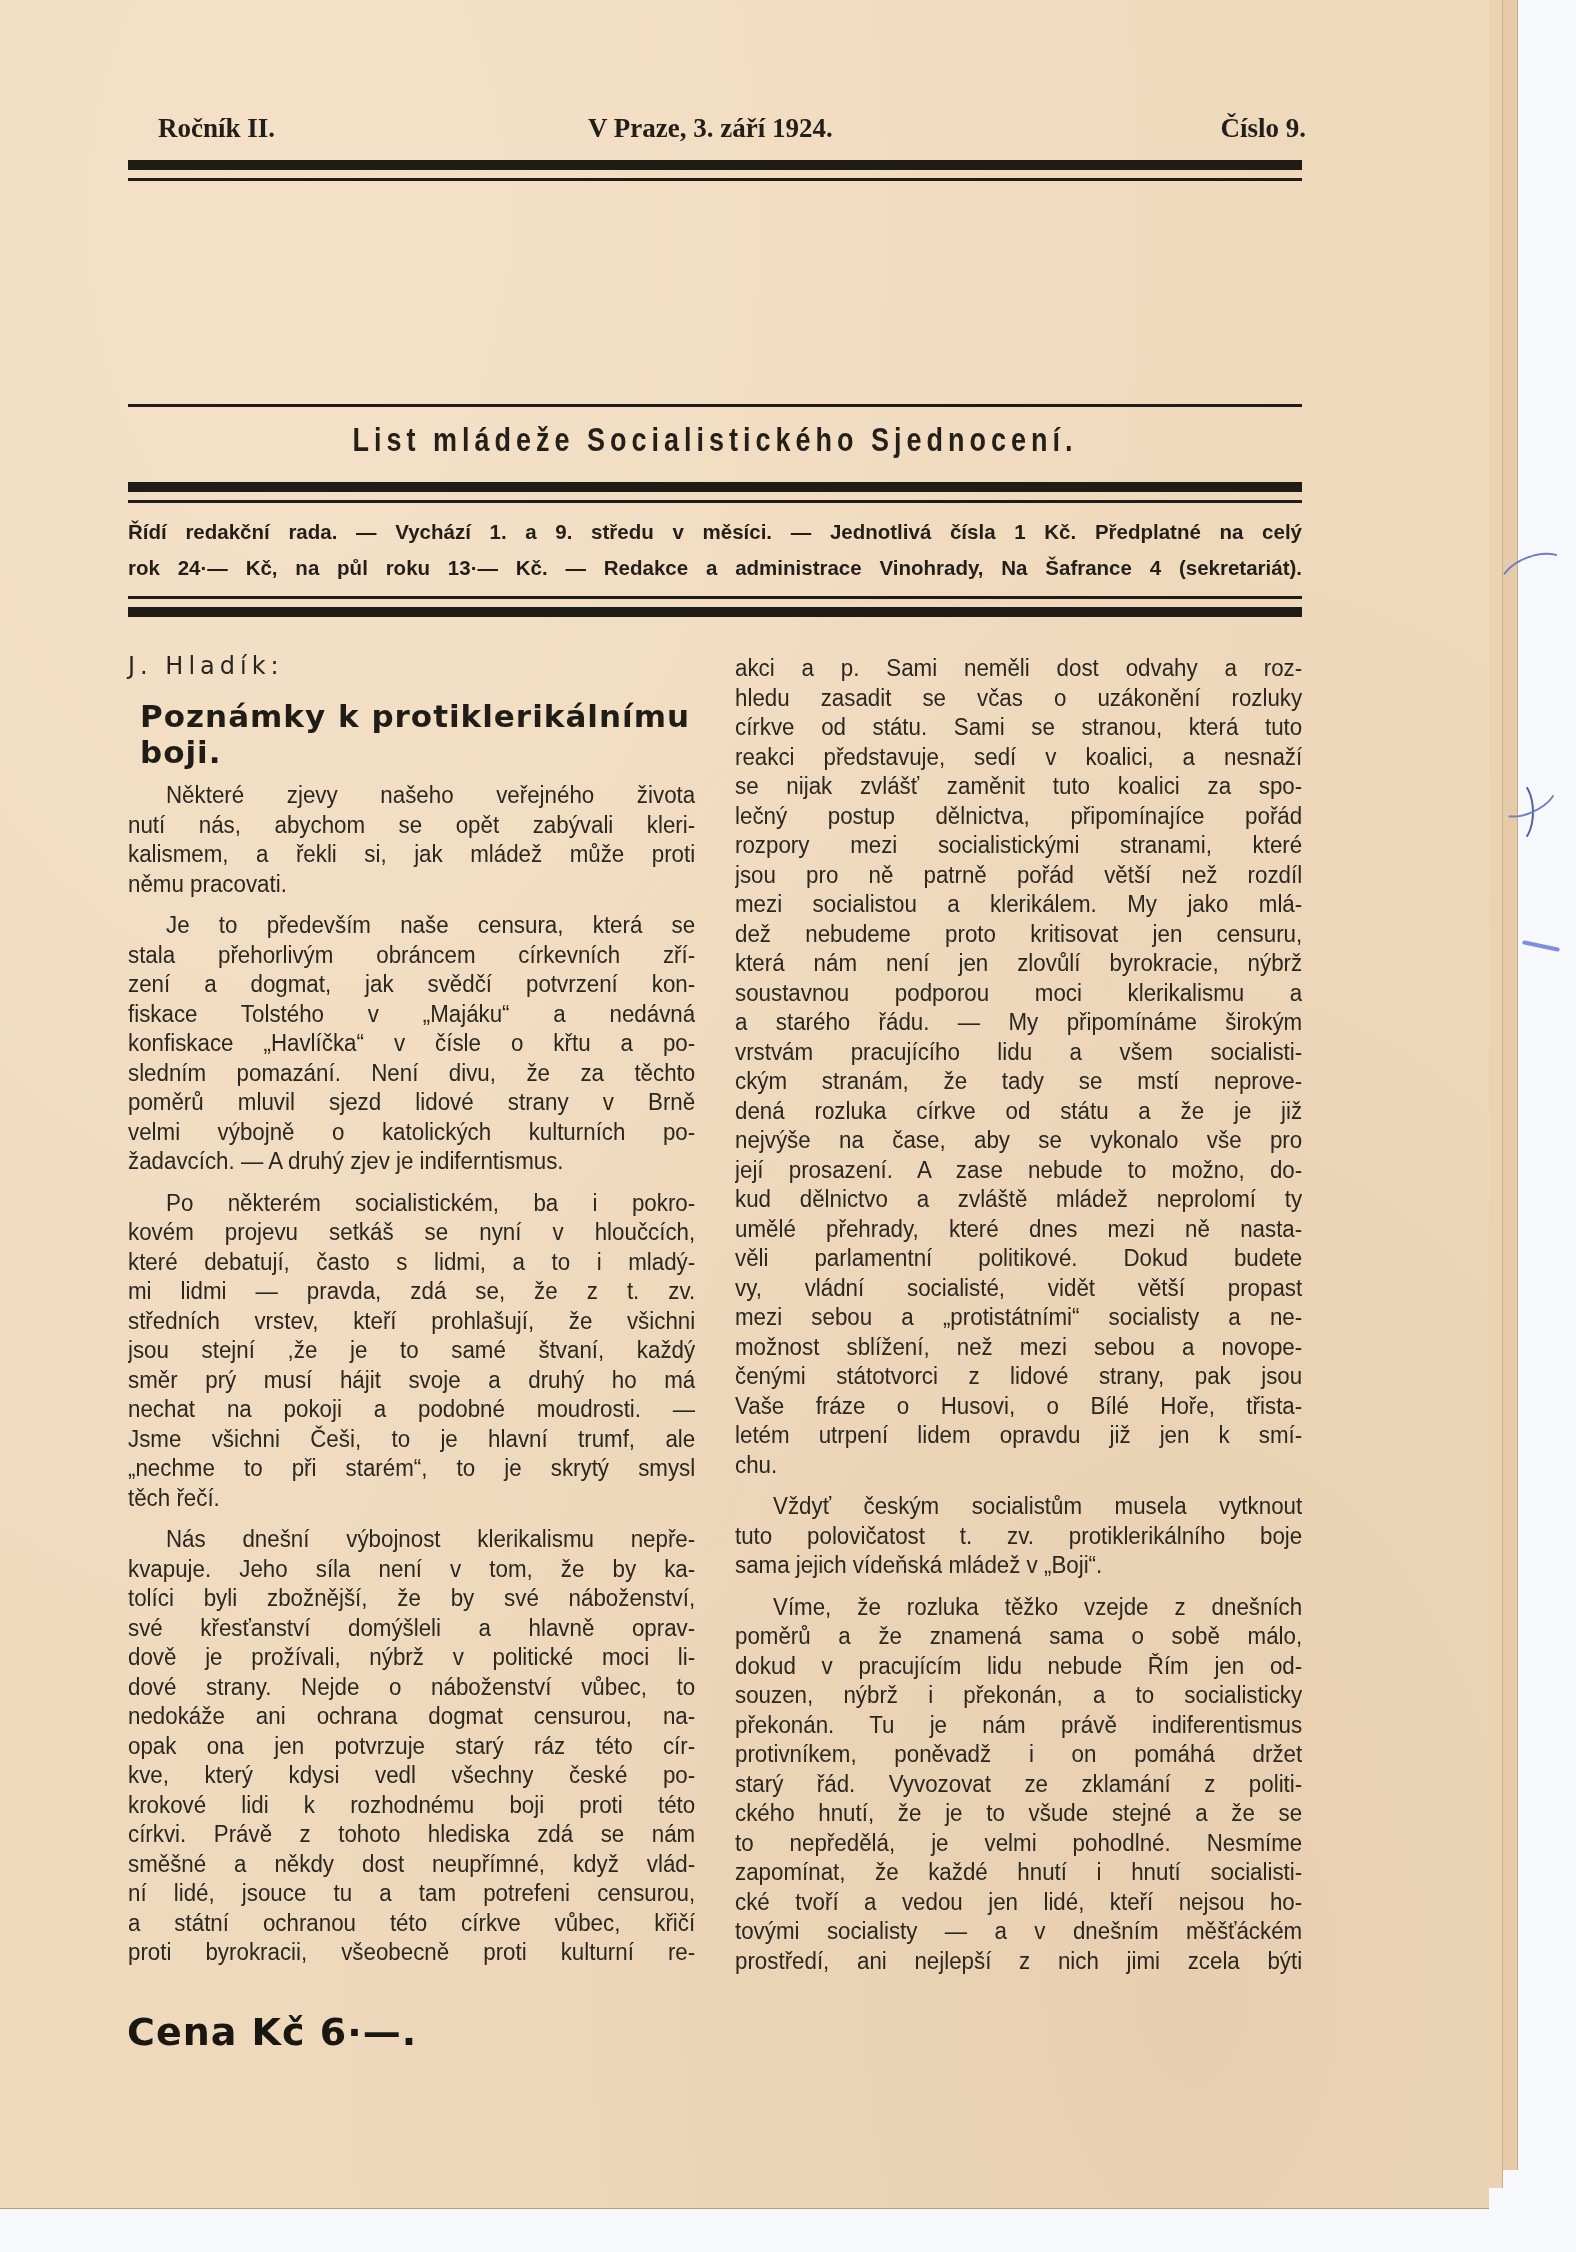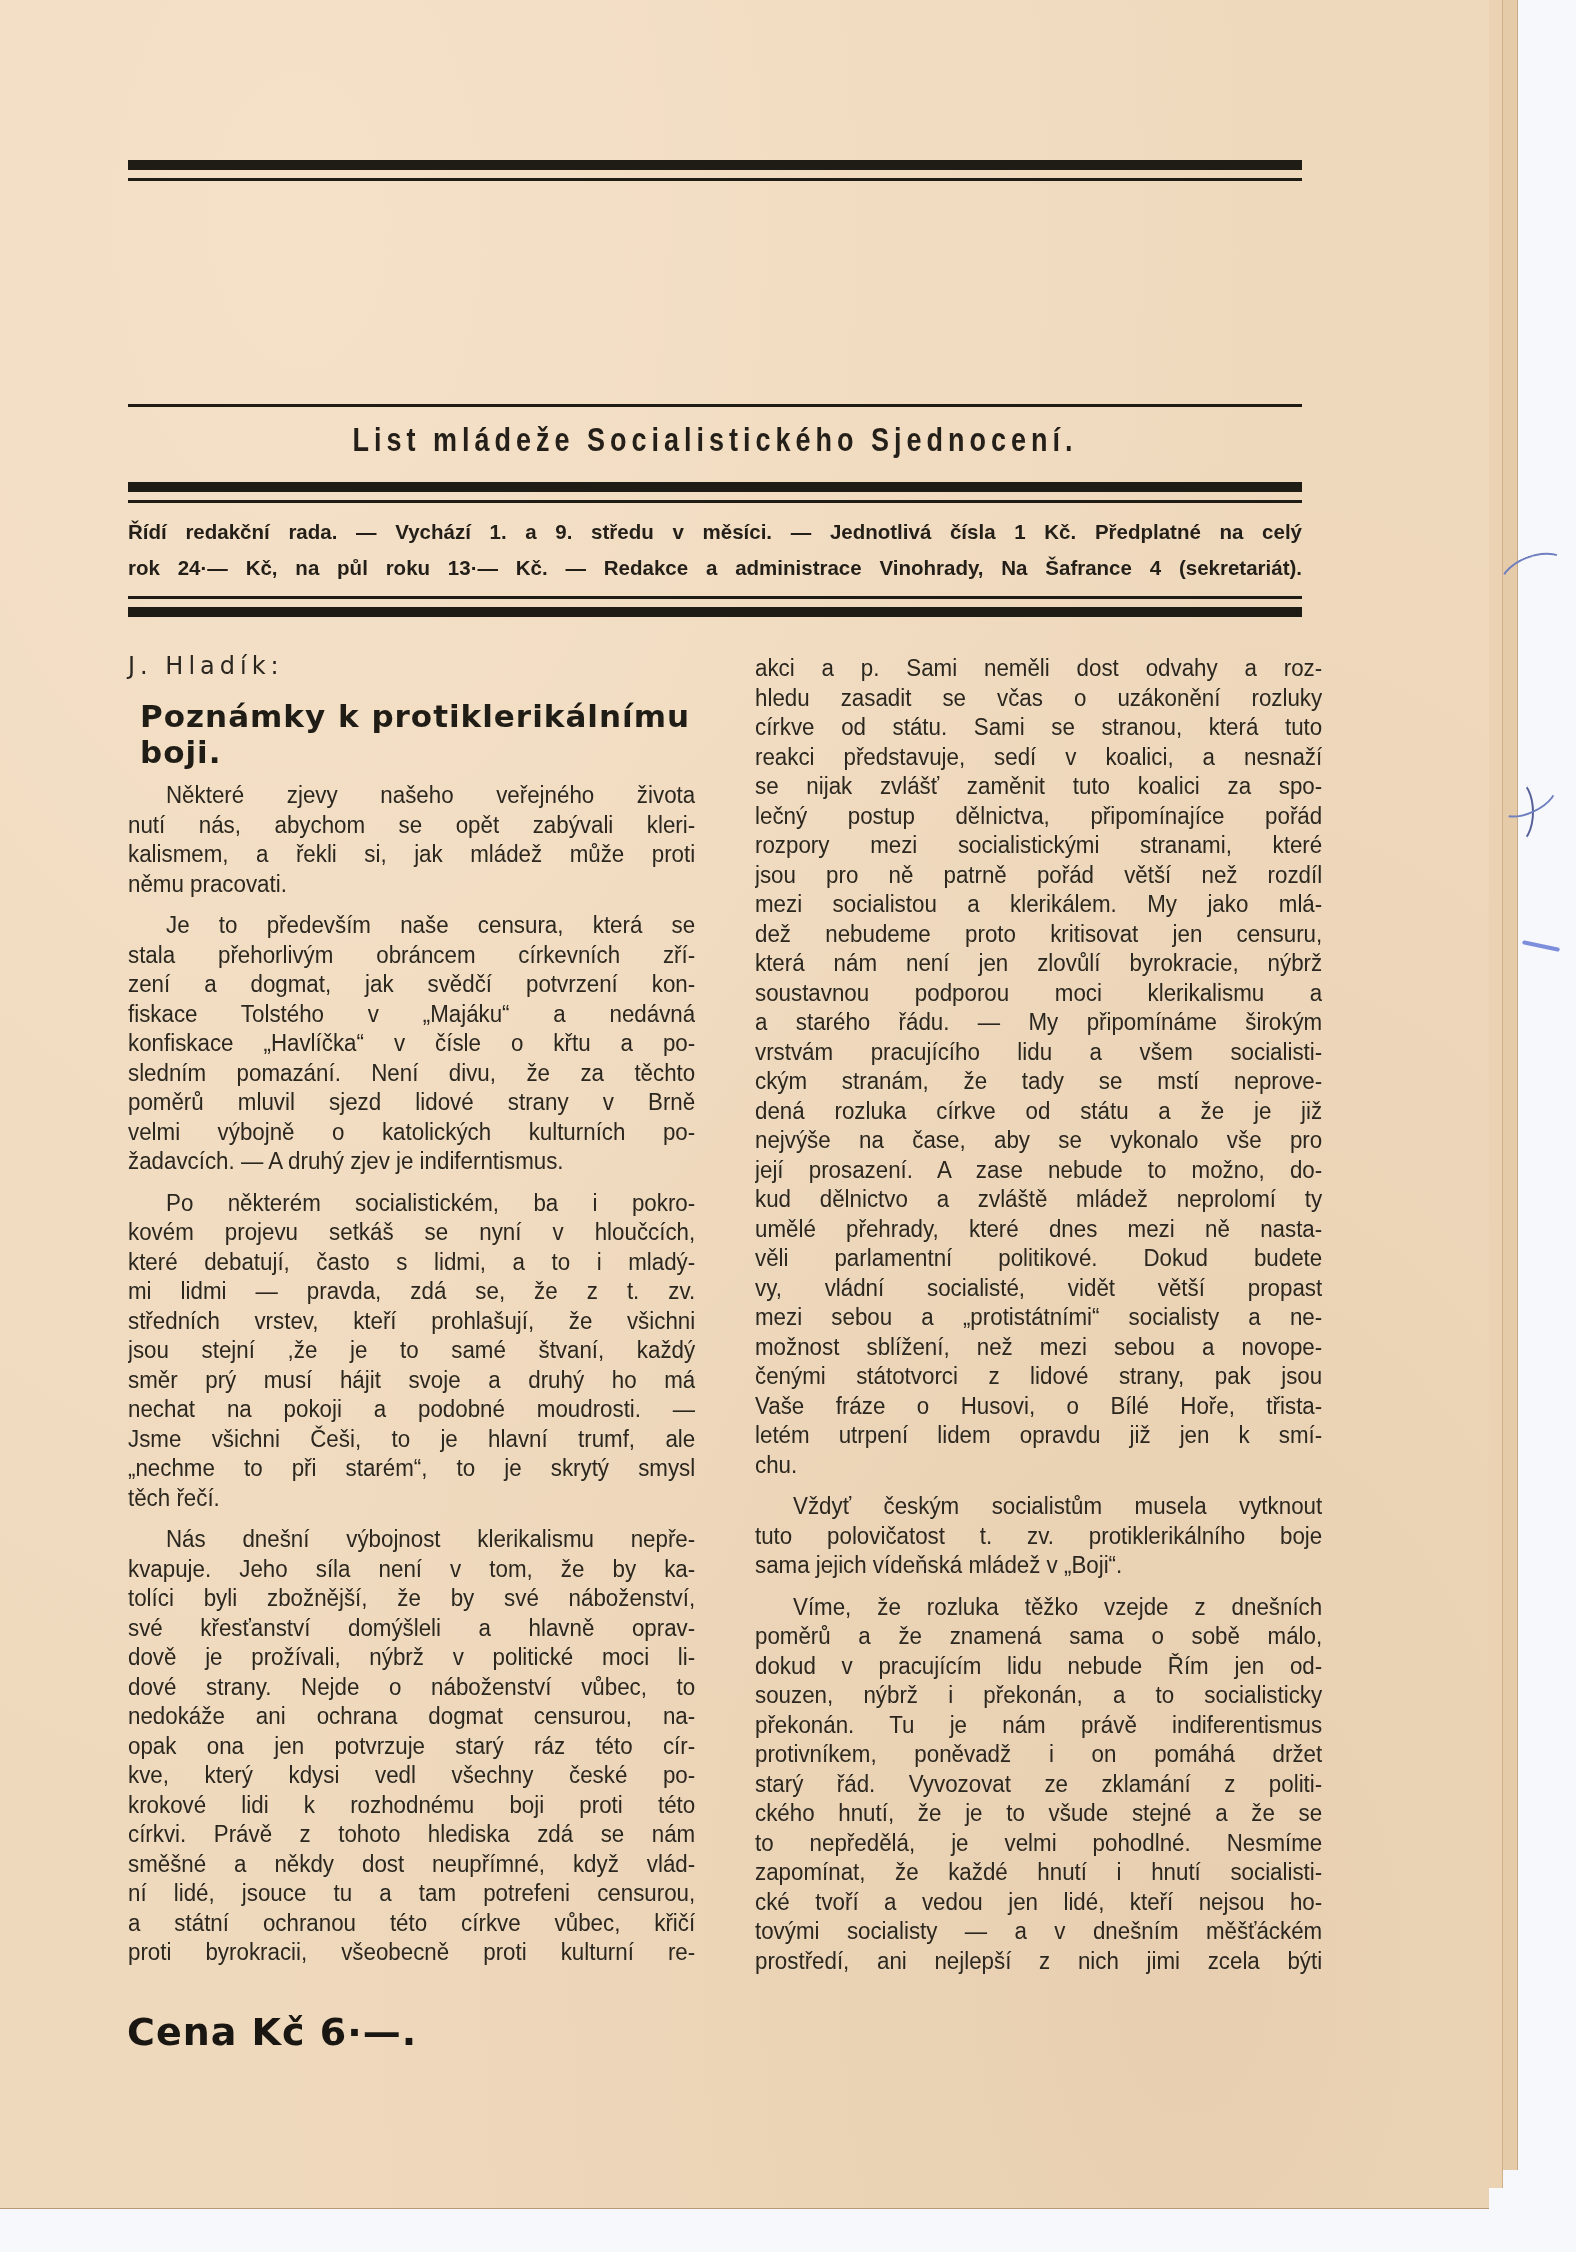--- a/index.html
+++ b/index.html
@@ -67,20 +67,25 @@
 <div class="sheet-back"></div>
 <div class="sheet-mid"></div>
 
 <div class="pen" style="left:1498px;top:555px;width:70px;height:40px;transform:rotate(-20deg);"></div>
 <div class="pen" style="left:1500px;top:780px;width:30px;height:60px;border-color:transparent #55609a transparent transparent;"></div>
 <div class="pen" style="left:1495px;top:780px;width:60px;height:30px;transform:rotate(-25deg);border-color:transparent transparent #6f7fbf transparent;"></div>
 <div class="abs" style="left:1522px;top:944px;width:38px;height:4px;background:#7d8fdc;transform:rotate(12deg);border-radius:2px;"></div>
 
 <div class="paper">
 
+  <div class="dateline">
+    <span style="left:0">Ročník II.</span>
+    <span style="left:430px">V Praze, 3. září 1924.</span>
+    <span style="right:0">Číslo 9.</span>
+  </div>
 
   <div class="rule" style="top:160px;height:10px;"></div>
   <div class="rule" style="top:178px;height:3px;"></div>
 
 
   <div class="rule" style="top:404px;height:3px;"></div>
 
   <div class="subtitle">List mládeže Socialistického Sjednocení.</div>
 
   <div class="rule" style="top:482px;height:10px;"></div>
@@ -136,21 +141,21 @@
       <span class="line">nedokáže ani ochrana dogmat censurou, na-</span>
       <span class="line">opak ona jen potvrzuje starý ráz této cír-</span>
       <span class="line">kve, který kdysi vedl všechny české po-</span>
       <span class="line">krokové lidi k rozhodnému boji proti této</span>
       <span class="line">církvi. Právě z tohoto hlediska zdá se nám</span>
       <span class="line">směšné a někdy dost neupřímné, když vlád-</span>
       <span class="line">ní lidé, jsouce tu a tam potrefeni censurou,</span>
       <span class="line">a státní ochranou této církve vůbec, křičí</span>
       <span class="line">proti byrokracii, všeobecně proti kulturní re-</span>
     </div>
-  <div class="col" id="col-right" style="left:735px;top:654px;margin-left:20px;">
+  <div class="col" id="col-right" style="left:735px;top:654px;">
       <span class="line">akci a p. Sami neměli dost odvahy a roz-</span>
       <span class="line">hledu zasadit se včas o uzákonění rozluky</span>
       <span class="line">církve od státu. Sami se stranou, která tuto</span>
       <span class="line">reakci představuje, sedí v koalici, a nesnaží</span>
       <span class="line">se nijak zvlášť zaměnit tuto koalici za spo-</span>
       <span class="line">lečný postup dělnictva, připomínajíce pořád</span>
       <span class="line">rozpory mezi socialistickými stranami, které</span>
       <span class="line">jsou pro ně patrně pořád větší než rozdíl</span>
       <span class="line">mezi socialistou a klerikálem. My jako mlá-</span>
       <span class="line">dež nebudeme proto kritisovat jen censuru,</span>

